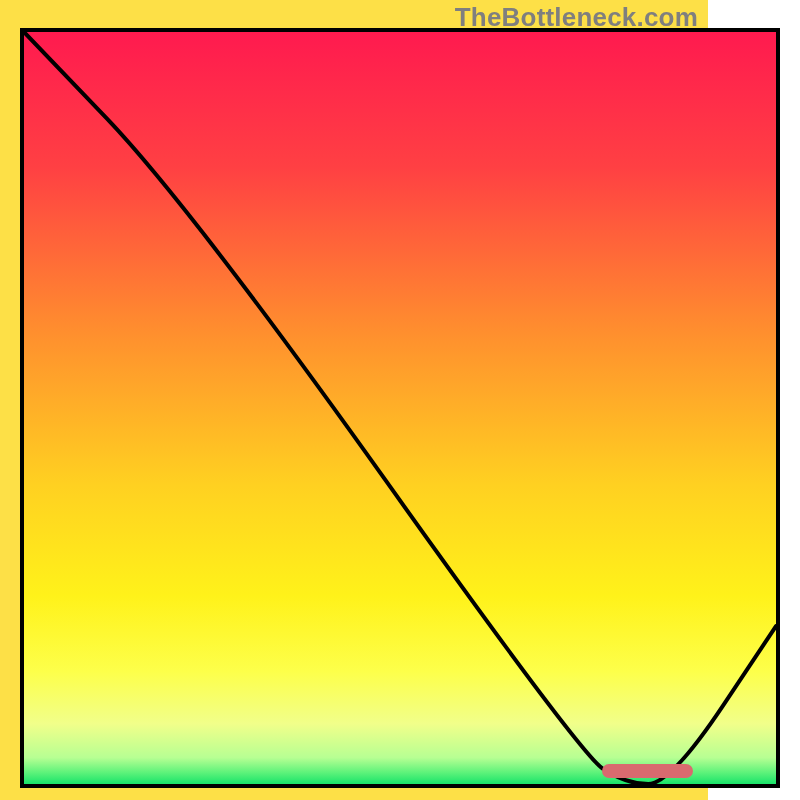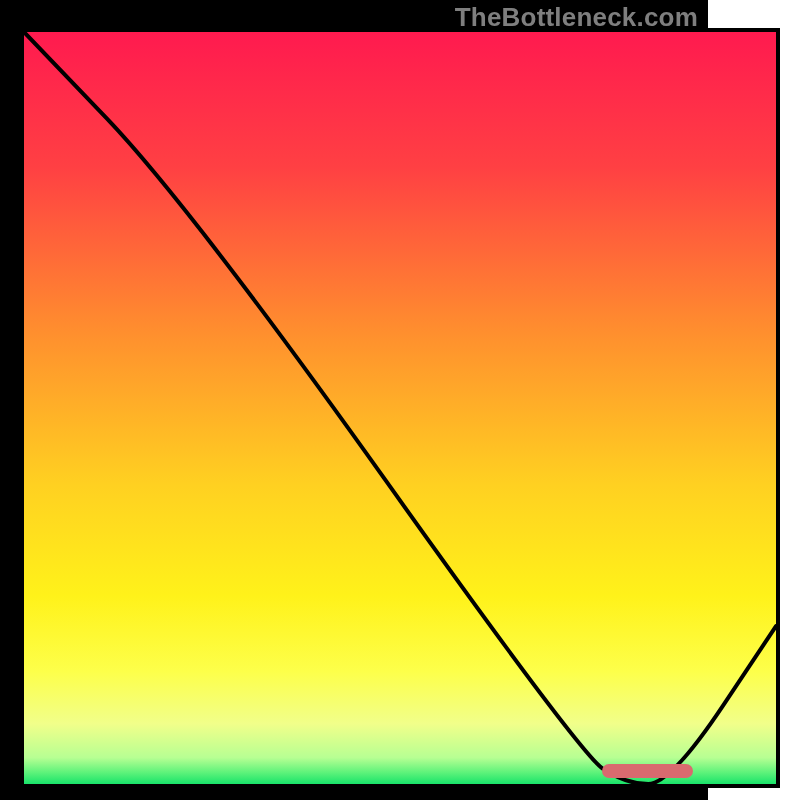--- a/index.html
+++ b/index.html
@@ -1,21 +1,21 @@
 <!DOCTYPE html>
 <html><head>
 <meta charset="utf-8">
 <style>
   * { margin: 0; padding: 0; box-sizing: border-box; }
   html, body { width: 800px; height: 800px; overflow: hidden; background: #fff; }
   .stage {
     position: relative;
     width: 708px;
     height: 800px;
-    background: #000000;
+    background: #fde047;
   }
   .watermark {
     position: absolute;
     top: 2px;
     right: 10px;
     font-family: Arial, Helvetica, sans-serif;
     font-size: 26px;
     font-weight: 600;
     color: #7f7f7f;
     letter-spacing: 0.2px;

